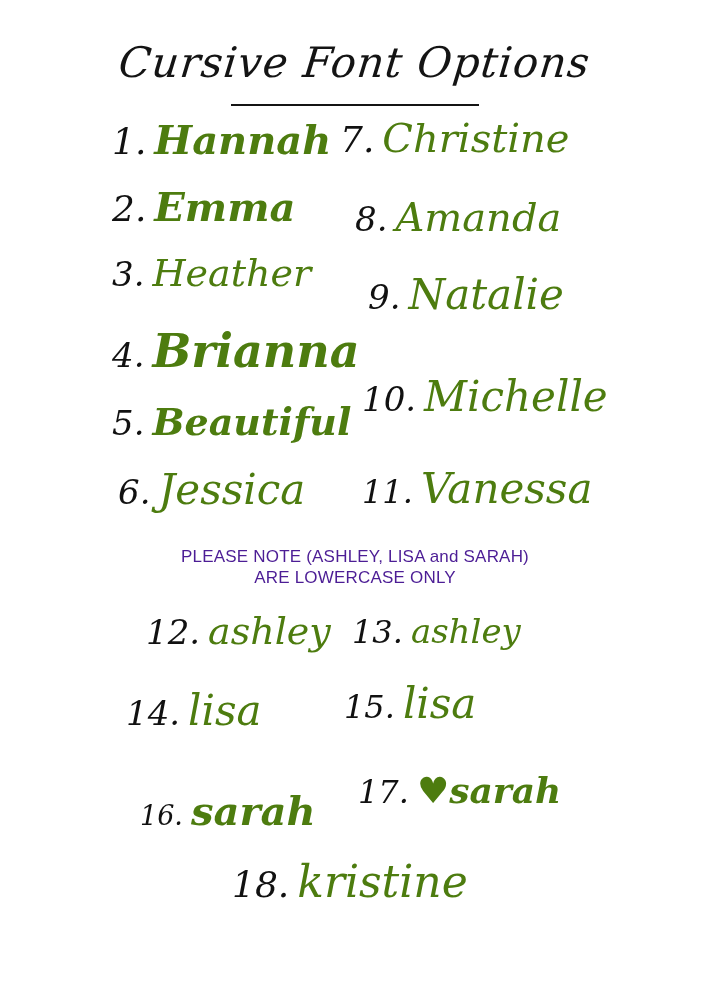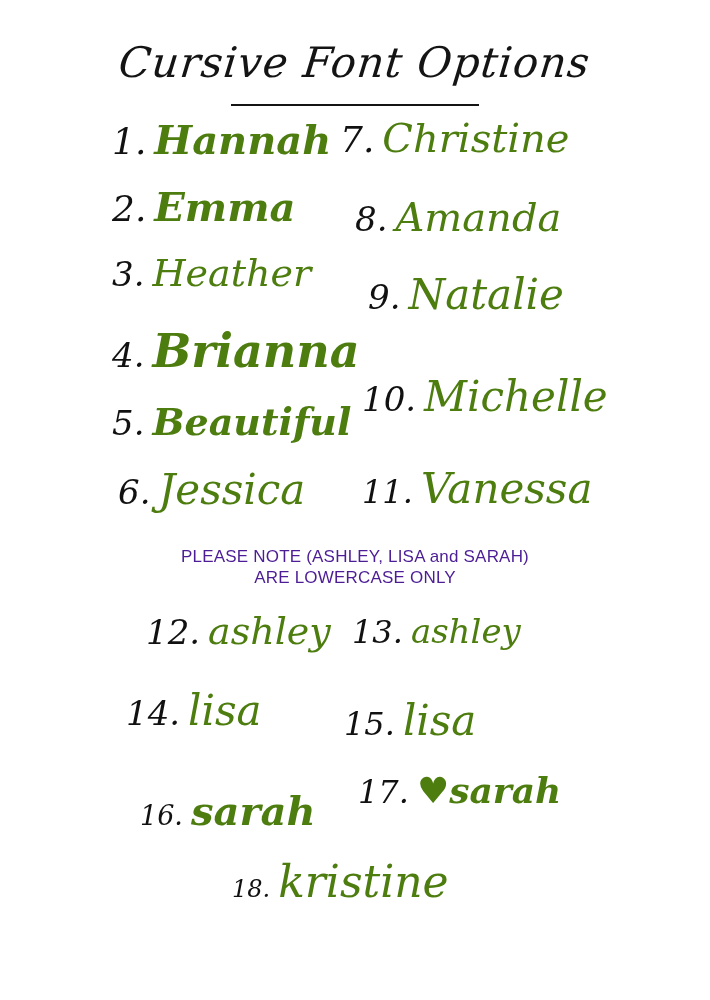--- a/index.html
+++ b/index.html
@@ -173,33 +173,33 @@
   <div class="entry" style="left:352px; top:614px;">
     <span class="num" style="font-size:32px;">13.</span>
     <span class="script" style="font-size:34px; font-weight:400;">ashley</span>
   </div>
 
   <div class="entry" style="left:126px; top:690px;">
     <span class="num" style="font-size:34px;">14.</span>
     <span class="script" style="font-size:42px; font-weight:400;">lisa</span>
   </div>
 
-  <div class="entry" style="left:344px; top:700px;">
+  <div class="entry" style="left:344px; top:683px;">
     <span class="num" style="font-size:32px;">15.</span>
     <span class="script" style="font-size:42px; font-weight:400;">lisa</span>
   </div>
 
   <div class="entry" style="left:140px; top:770px;">
     <span class="num" style="font-size:27px;margin-top:32px;">16.</span>
     <span class="script" style="font-size:40px;">sarah</span>
   </div>
 
   <div class="entry" style="left:358px; top:772px;">
     <span class="num" style="font-size:32px;">17.</span>
     <span class="script" style="font-size:36px;">♥sarah</span>
   </div>
 
   <div class="entry" style="left:232px; top:860px;">
-    <span class="num" style="font-size:24px;text-align:center;">18.</span>
+    <span class="num" style="font-size:36px;text-align:center;">18.</span>
     <span class="script" style="font-size:44px; font-weight:400;">kristine</span>
   </div>
 
 </div>
 
 </body></html>

